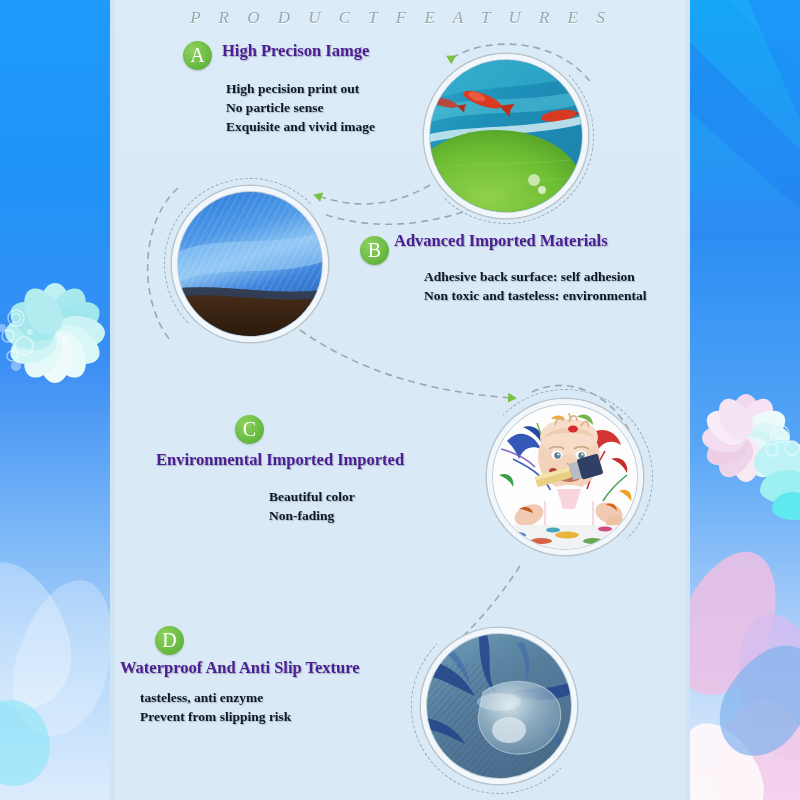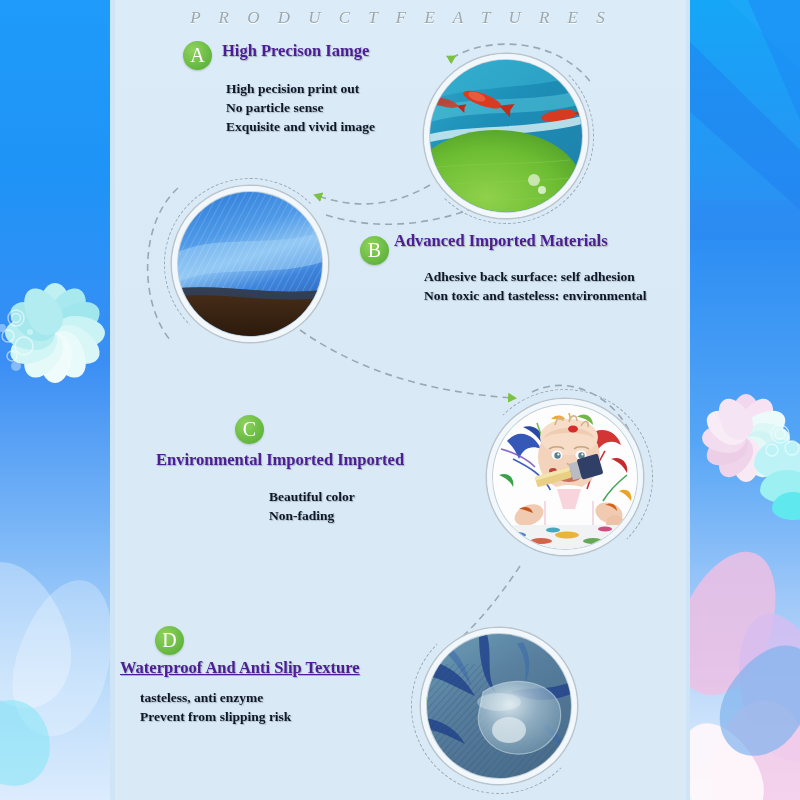--- a/index.html
+++ b/index.html
@@ -397,21 +397,21 @@
           <ellipse cx="100" cy="136" rx="10" ry="3" fill="#4f9c3a"></ellipse>
           <ellipse cx="126" cy="129" rx="9" ry="3" fill="#9a4fc0"></ellipse>
           <ellipse cx="60" cy="125" rx="7" ry="2.4" fill="#2a9bb5"></ellipse>
           <ellipse cx="112" cy="124" rx="7" ry="2.4" fill="#c92f6a"></ellipse>
         </g>
       </svg>
     </div>
   </div>
 
   <div class="badge" style="left:155px; top:626px;">D</div>
-  <div class="heading" style="left:120px; top:658px;text-decoration:underline;">Waterproof And Anti Slip Texture</div>
+  <div class="heading" style="left:120px; top:658px;">Waterproof And Anti Slip Texture</div>
   <div class="body-text" style="left:140px; top:688px;">
     <div>tasteless, anti enzyme</div>
     <div>Prevent from slipping risk</div>
   </div>
 
   <div class="circle-wrap" style="left:421px; top:628px; width:156px; height:156px;">
     <div class="dashed-arc" style="left:-10px; top:-10px; width:176px; height:176px; border-color:transparent transparent #9aa8b2 #9aa8b2;"></div>
     <div class="ring-outer"></div>
     <div class="photo">
       <svg width="144" height="144" viewBox="0 0 144 144" preserveAspectRatio="xMidYMid slice">

